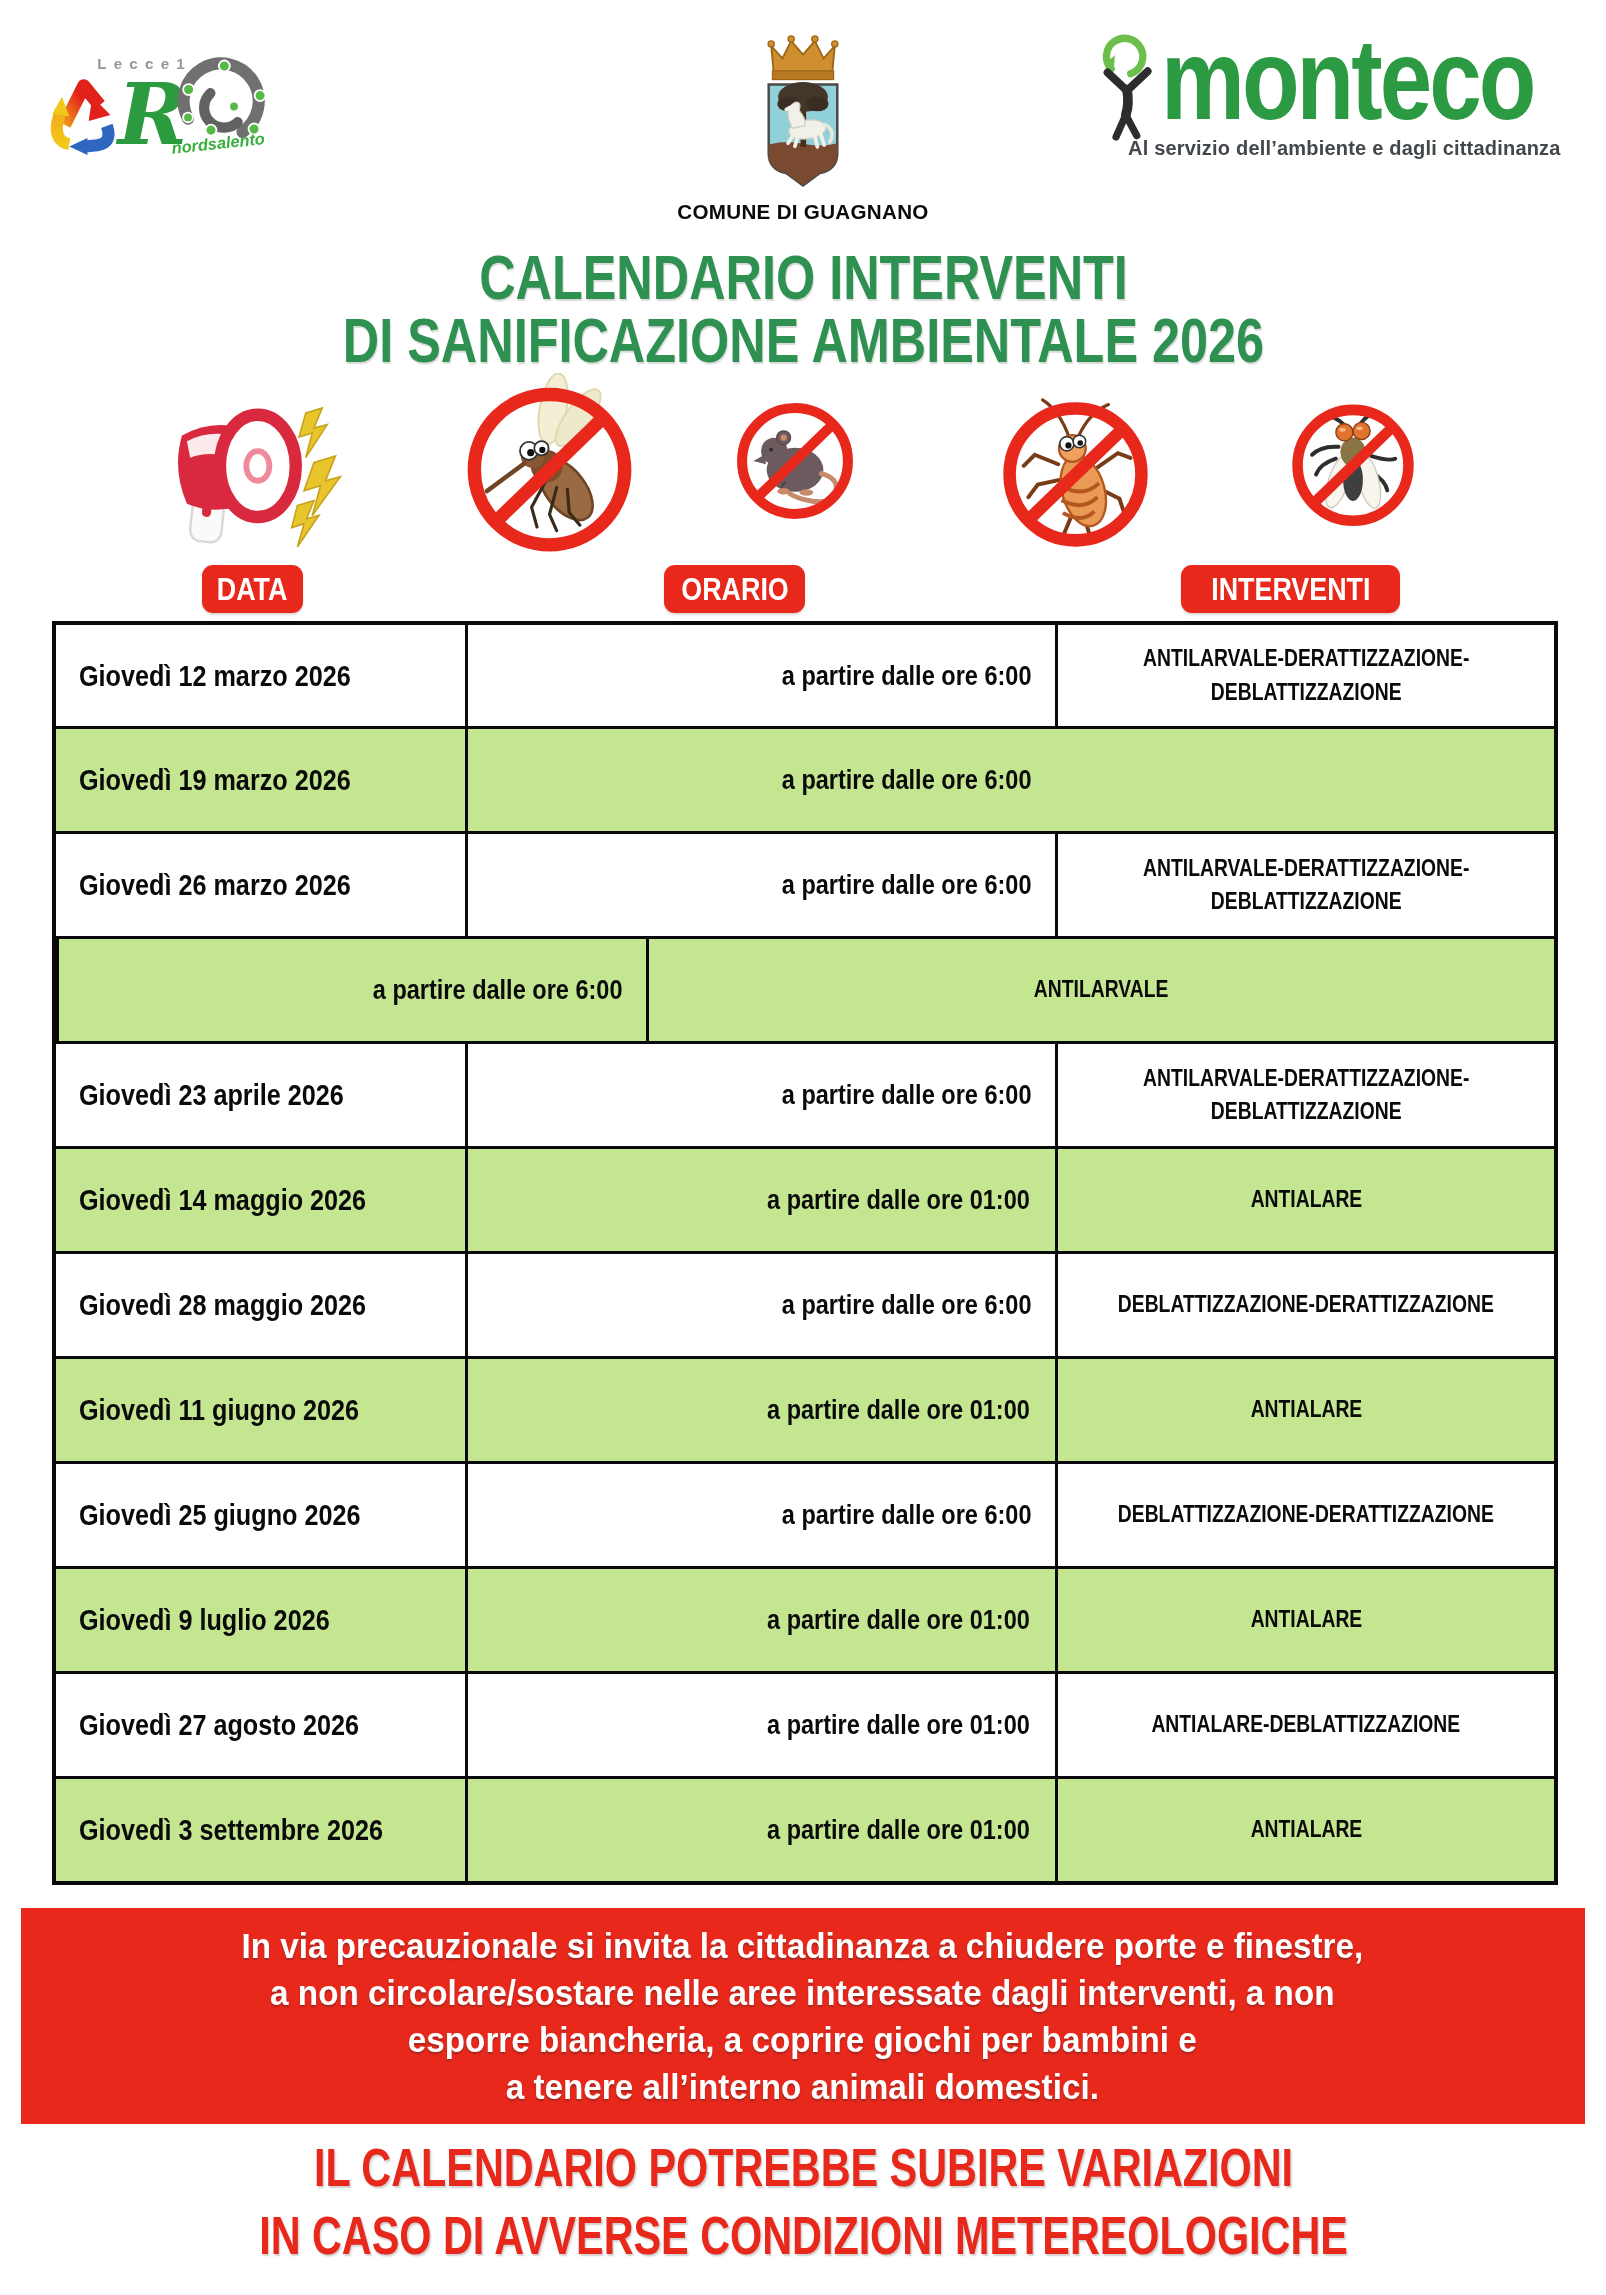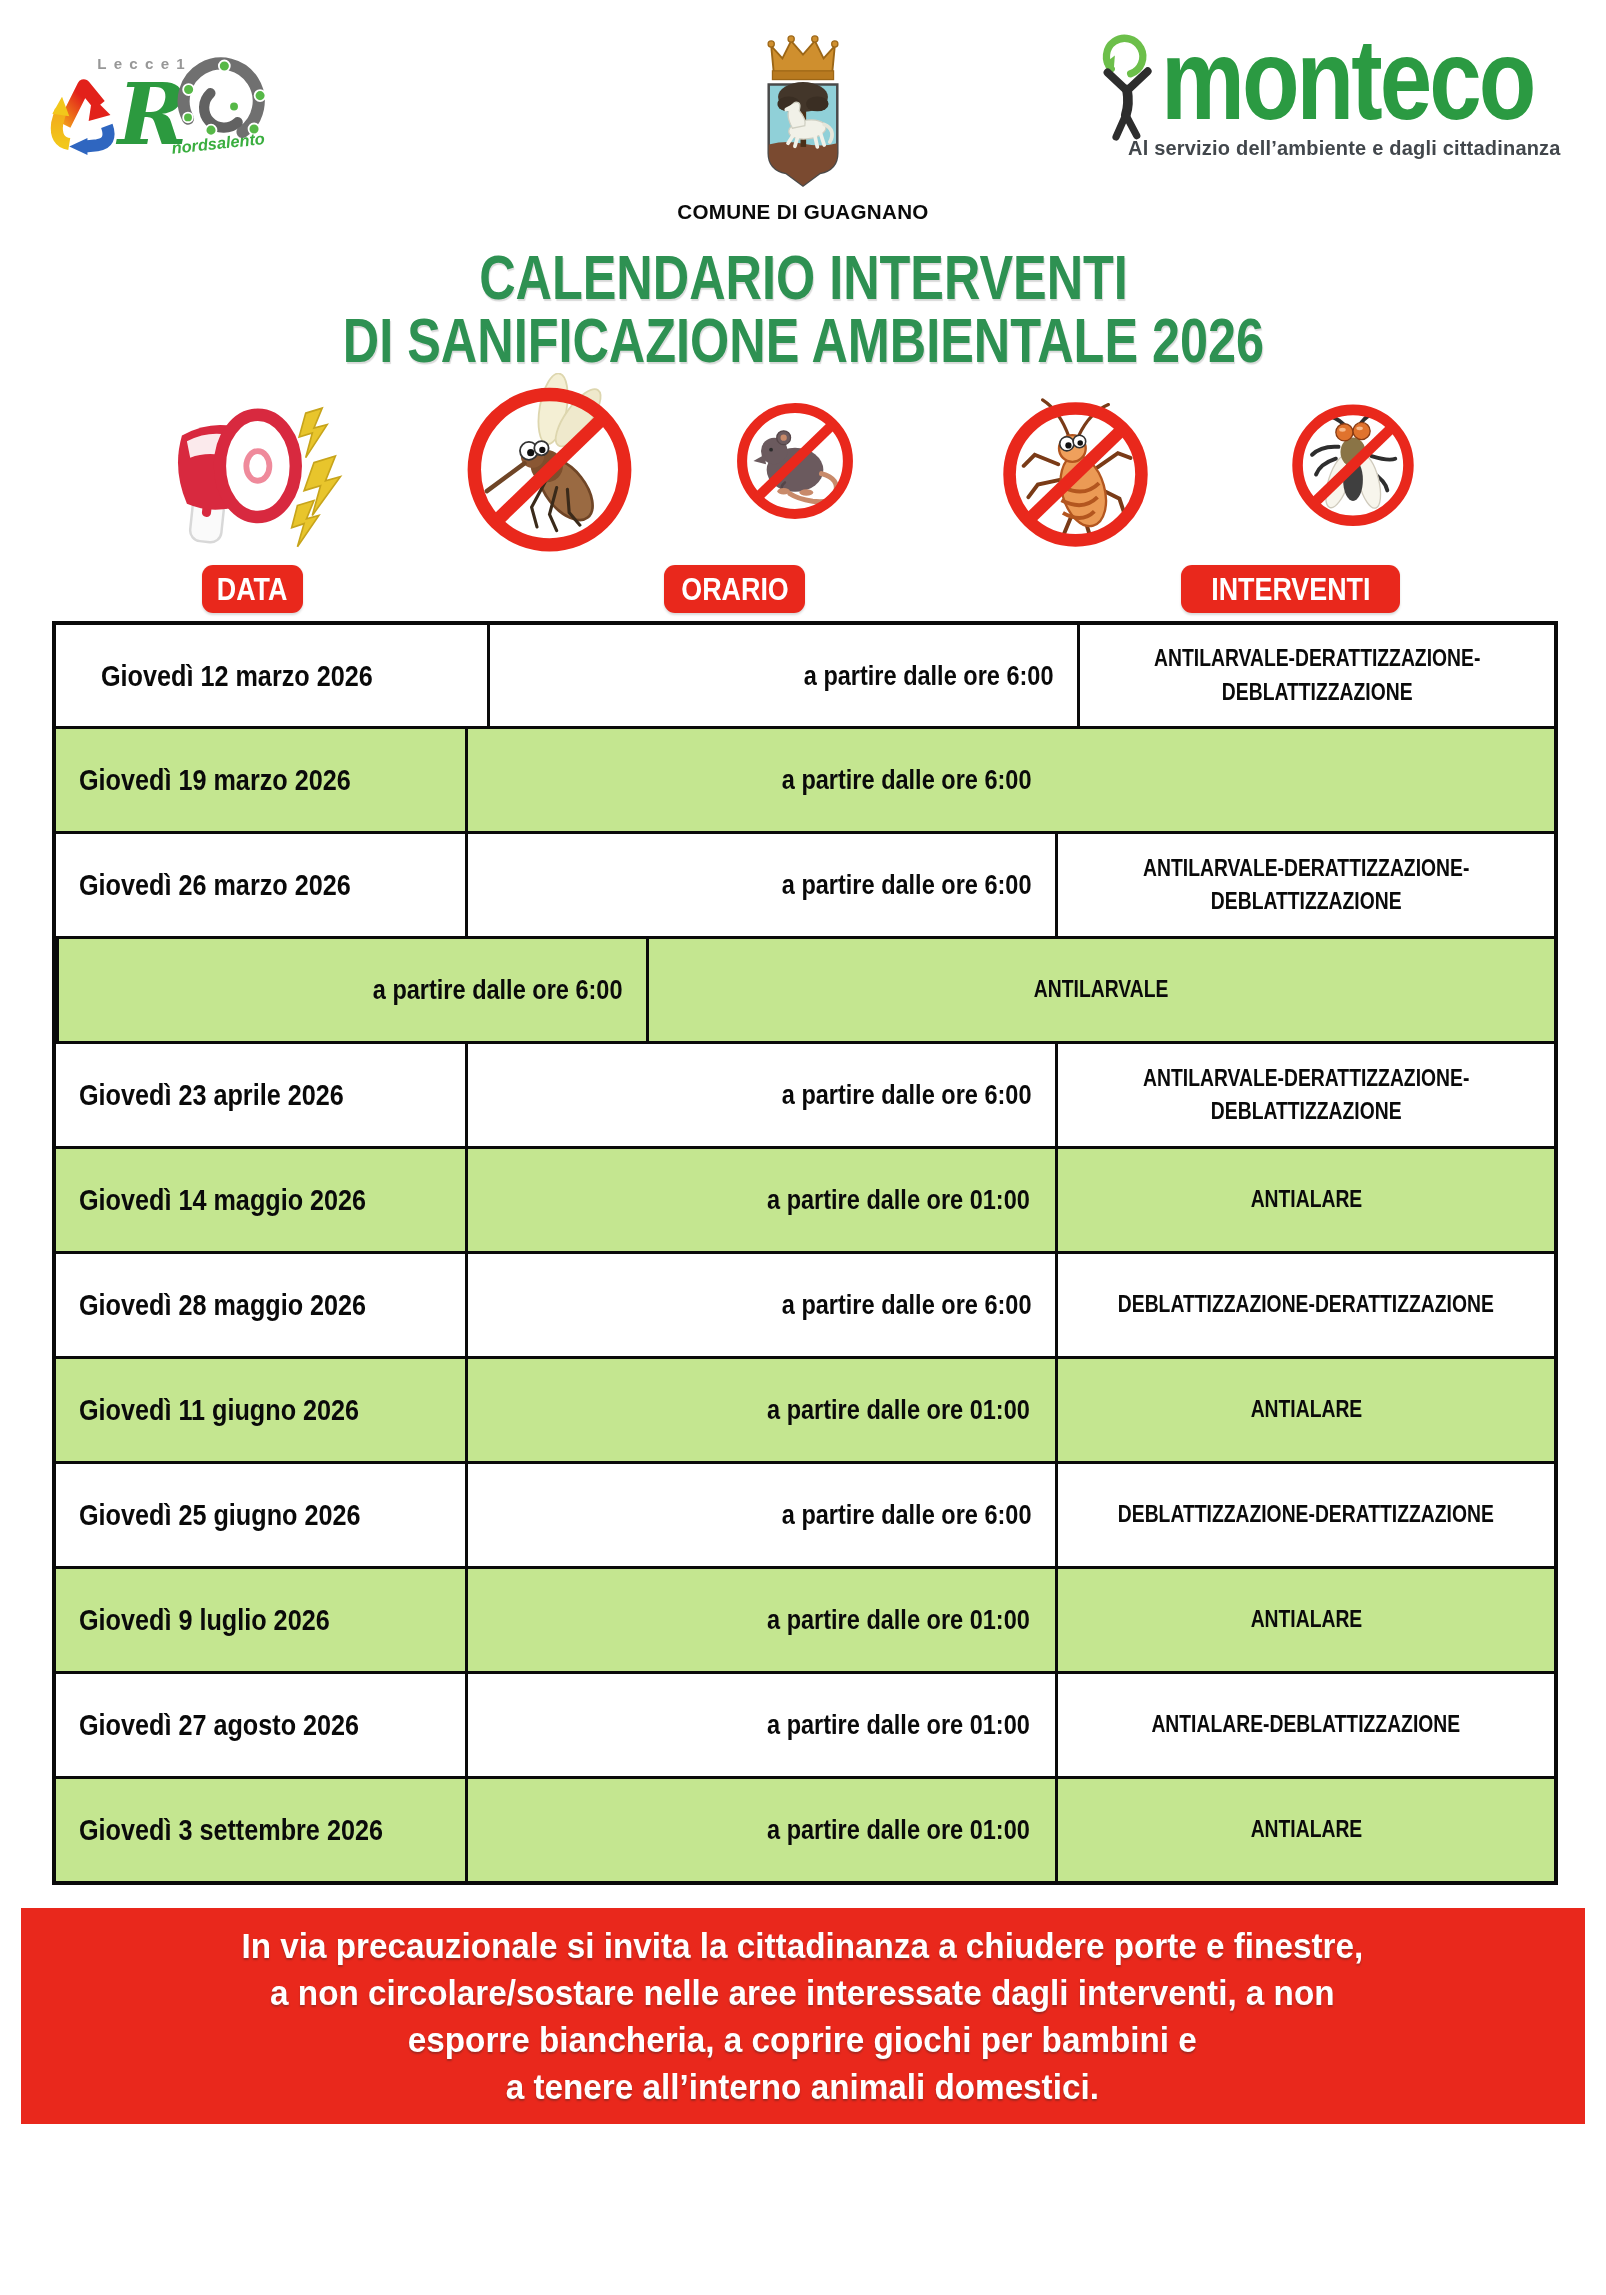--- a/index.html
+++ b/index.html
@@ -31,21 +31,21 @@
     transform:scaleX(.80);transform-origin:center;text-shadow:1.2px 1.8px 1.2px rgba(0,0,0,.15);}
   
   .badge{height:48px;background:var(--red);border-radius:11px;display:flex;align-items:center;
     justify-content:center;color:#fff;font-weight:bold;font-size:32px;box-shadow:0 1.8px 2.4px rgba(0,0,0,.15);}
   .badge-data{left:202px;top:565px;width:101px;}
   .badge-orario{left:664px;top:565px;width:141px;}
   .badge-interventi{left:1181px;top:565px;width:219px;}
   
   .caltable{left:52px;top:621px;width:1506px;border:4.9px solid var(--ink);box-sizing:border-box;background:#fff;}
   .trow{display:flex;box-sizing:border-box;height:105px;border-top:3.6px solid var(--ink);}
-  .trow:first-child{height:101px;border-top:none;padding-left:22px;}
+  .trow:first-child{height:101px;border-top:none;}
   .trow.alt{background:var(--row-green);}
   .cell{box-sizing:border-box;display:flex;align-items:center;}
   .c1{width:409px;padding-left:23px;justify-content:flex-start;font-size:30px;font-weight:bold;}
   .c2{width:590px;border-left:3.6px solid var(--ink);justify-content:flex-end;font-size:28px;font-weight:bold;}
   .c3{flex:1;border-left:3.6px solid var(--ink);justify-content:center;text-align:center;
       font-size:23px;font-weight:bold;}
   
   .warning{left:20.6px;top:1908px;width:1564px;height:216px;background:var(--red);
     display:flex;align-items:center;justify-content:center;}
   .warning-text{color:#fff;font-weight:bold;font-size:35px;line-height:47px;text-align:center;
@@ -371,15 +371,19 @@
 
   </div>
 
   <div class="abs warning">
     <div class="warning-text">In via precauzionale si invita la cittadinanza a chiudere porte e finestre,
 a non circolare/sostare nelle aree interessate dagli interventi, a non
 esporre biancheria, a coprire giochi per bambini e
 a tenere all’interno animali domestici.</div>
   </div>
 
+  <div class="abs footer">
+    <div class="footer-line">IL CALENDARIO POTREBBE SUBIRE VARIAZIONI</div>
+    <div class="footer-line">IN CASO DI AVVERSE CONDIZIONI METEREOLOGICHE</div>
+  </div>
 
 </div>
 
 
 </body></html>

